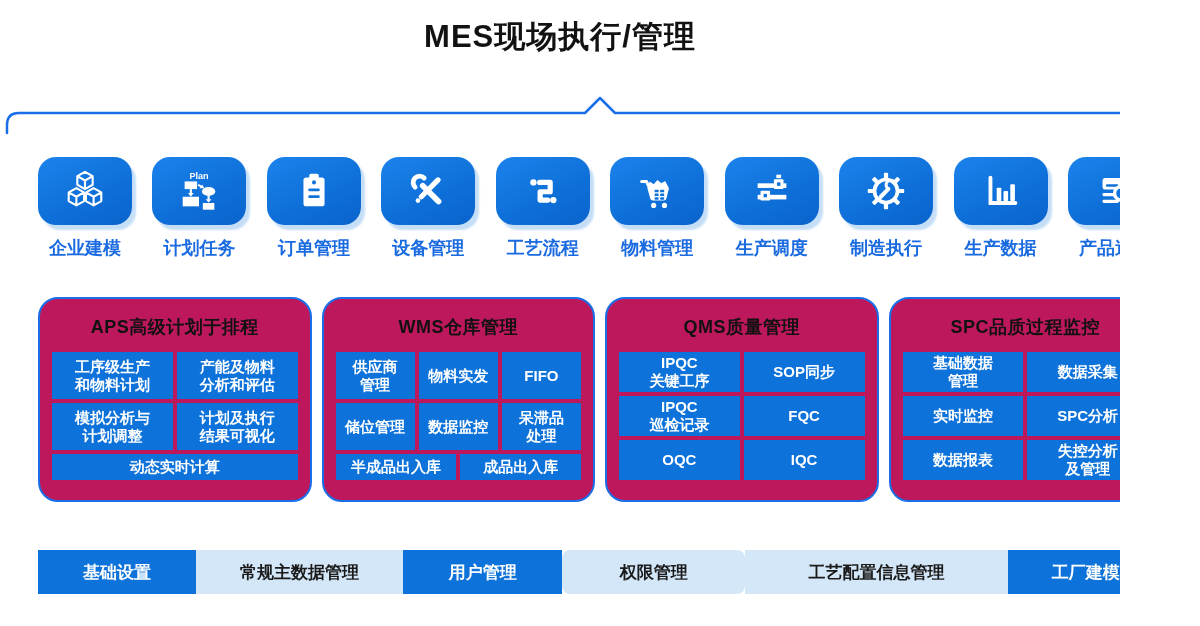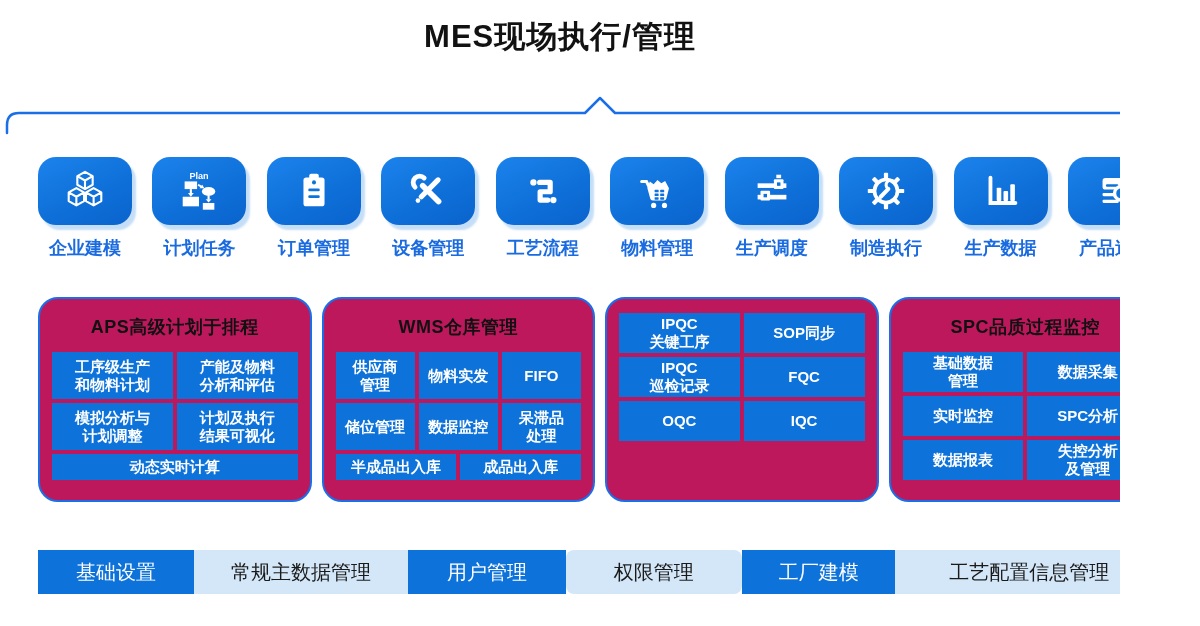--- a/index.html
+++ b/index.html
@@ -55,21 +55,21 @@
     white-space:pre-line;display:flex;align-items:center;justify-content:center;
     text-align:center;
   }
   
   .bottom-bar{
     position:absolute;top:550px;left:38px;width:1125px;height:44px;
     display:flex;
   }
   .seg{
     display:flex;align-items:center;justify-content:center;
-    font-size:20px;font-weight:400;white-space:nowrap;
+    font-size:17px;font-weight:700;white-space:nowrap;
   }
   .seg.solid{background:#0d72d9;color:#fff;}
   .seg.light{background:#d4e7f8;color:#1a1a1a;}
   .fg1{flex-grow:169;}.fg2{flex-grow:166;}.fg3{flex-grow:172;}
   .fg4{flex-grow:215;border-radius:8px;}.fg5{flex-grow:163;}.fg6{flex-grow:240;}
   svg{display:block;}
 </style>
 </head>
 <body>
 
@@ -274,20 +274,21 @@
 处理</button>
         </div>
         <div class="row h1l">
           <button class="cbtn">半成品出入库</button>
           <button class="cbtn">成品出入库</button>
         </div>
       </div>
     </section>
 
     <section class="card">
+      <h2 class="ctitle">QMS质量管理</h2>
       <div class="rows">
         <div class="row h40">
           <button class="cbtn">IPQC
 关键工序</button>
           <button class="cbtn">SOP同步</button>
         </div>
         <div class="row h40">
           <button class="cbtn">IPQC
 巡检记录</button>
           <button class="cbtn">FQC</button>
@@ -319,17 +320,17 @@
       </div>
     </section>
 
   </div>
 
   <div class="bottom-bar">
     <div class="seg solid fg1">基础设置</div>
     <div class="seg light fg2">常规主数据管理</div>
     <div class="seg solid fg3">用户管理</div>
     <div class="seg light fg4">权限管理</div>
+    <div class="seg light fg6">工艺配置信息管理</div>
     <div class="seg solid fg5">工厂建模</div>
-    <div class="seg light fg6">工艺配置信息管理</div>
   </div>
 
 </div>
 
 </body></html>

